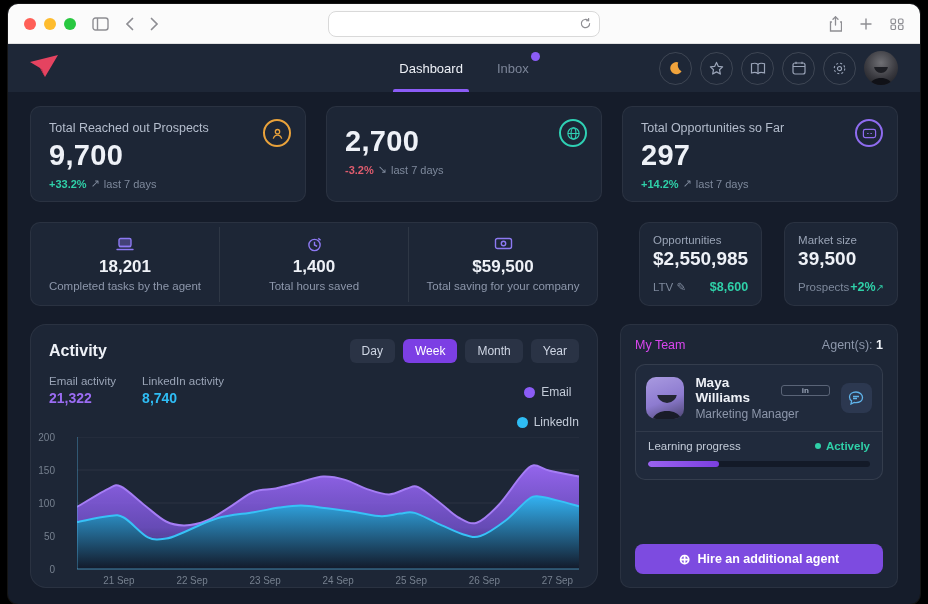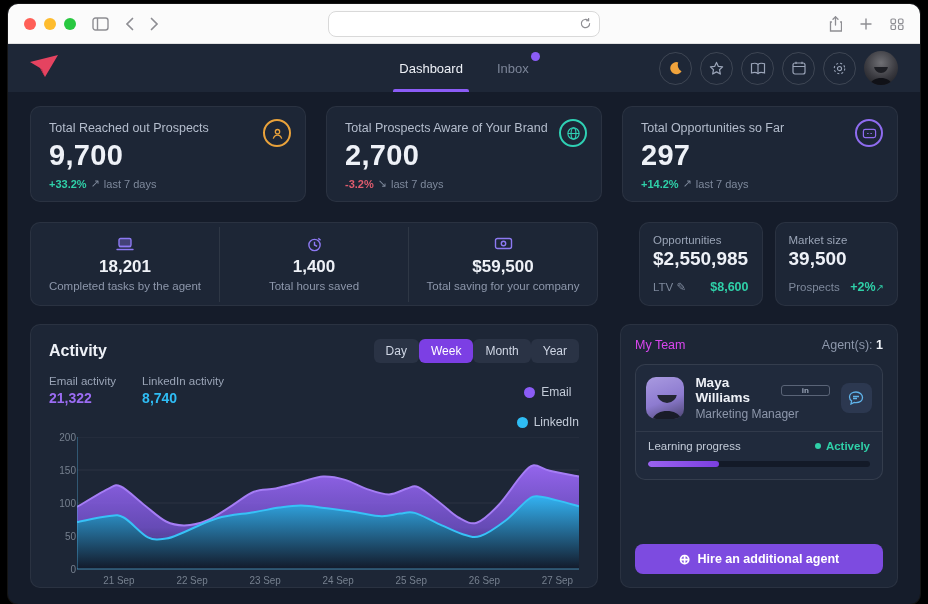--- a/index.html
+++ b/index.html
@@ -54,45 +54,45 @@
   .stat-ic { position:absolute; top:12px; right:14px; width:28px; height:28px; border-radius:50%;
              border:2px solid; display:flex; align-items:center; justify-content:center; }
 
   .row2 { display:flex; gap:22px; margin-top:20px; }
   .metrics-card { flex:0 0 568px; height:84px; display:flex; align-items:center; }
   .metric { flex:1; text-align:center; padding:10px 6px; }
   .metric + .metric { border-left:1px solid rgba(255,255,255,.08); }
   .metric-ic { color:#8d79f2; height:17px; display:flex; justify-content:center; }
   .metric-value { font-size:17px; font-weight:700; color:#eef1f7; margin-top:3px; }
   .metric-label { font-size:11.5px; color:#8d97ab; margin-top:3px; }
-  .side-metrics { flex:1; display:flex; gap:12px;padding-left:19px; }
+  .side-metrics { flex:1; display:flex; gap:22px;padding-left:19px; }
   .side-card { flex:1; padding:11px 13px; display:flex; flex-direction:column; }
   .side-title { font-size:11.5px; color:#9aa4b6; }
   .side-value { font-size:19px; font-weight:700; color:#eef1f7; margin-top:2px; }
   .side-footer { margin-top:auto; display:flex; justify-content:space-between; align-items:center;
                  font-size:11.5px; color:#7e899c; }
   .side-footer b { font-size:12.5px; font-weight:700; }
 
   .row3 { display:flex; gap:22px; margin-top:18px; }
-  .activity-card { flex:0 0 568px; height:264px; padding:14px 18px 8px; }
+  .activity-card { flex:0 0 568px; height:264px; padding:14px 18px 8px;border-radius:16px; }
   .activity-head { display:flex; align-items:center; }
   .activity-title { font-size:16px; font-weight:700; color:#eef1f7; }
-  .ranges { margin-left:auto; display:flex; gap:0; }
+  .ranges { margin-left:auto; display:flex; gap:8px; }
   .range-btn { font-size:12px; color:#cfd6e4; background:#2a3345; border:none; border-radius:6px;
                padding:5px 12px; cursor:pointer; font-family:inherit; }
   .range-btn.active { background:#7c3fe4; color:#fff; }
   .activity-stats { display:flex; gap:26px; margin-top:12px; align-items:flex-start; }
   .astat-label { font-size:11.5px; color:#9aa4b6; }
   .astat-value { font-size:14px; font-weight:700; margin-top:3px; }
   .legend { margin-left:auto; display:flex; gap:16px; align-items:center; margin-top:10px;flex-direction:column; }
   .legend-item { display:flex; gap:6px; align-items:center; font-size:12px; color:#c3cbd8; }
   .legend-dot { width:11px; height:11px; border-radius:50%; }
   .chart-zone { display:flex; margin-top:8px; }
   .y-axis { width:28px; position:relative; height:132px; flex:none; }
-  .y-axis span { position:absolute; right:1px; font-size:10px; color:#76808f; }
+  .y-axis span { position:absolute; right:22px; font-size:10px; color:#76808f; }
   .chart-svg-wrap { flex:1; }
   .chart-svg-wrap svg { display:block; width:100%; height:152px; }
 
   .team-card { flex:1; padding:13px 14px; display:flex; flex-direction:column; }
   .team-head { display:flex; justify-content:space-between; align-items:center; font-size:12.5px; }
   .team-title { color:#d946ef; }
   .agents { color:#8d97ab; }
   .agents b { color:#eef1f7; font-weight:700; }
   .member-card { margin-top:12px; border:1px solid rgba(255,255,255,.09); border-radius:10px;
                  background:#202a3c; overflow:hidden; }
@@ -257,21 +257,20 @@
           <span>last 7 days</span>
         </div>
         <div class="stat-ic" style="color: rgb(233, 162, 59); border-color: rgb(233, 162, 59);">
           <svg width="15" height="15" viewBox="0 0 16 16" fill="none" stroke="currentColor" stroke-width="1.4">
               <circle cx="8" cy="6" r="2.3"></circle>
               <path d="M3.5 13.5c.8-2.6 2.5-3.8 4.5-3.8s3.7 1.2 4.5 3.8"></path>
             </svg>
         </div>
       </div>
       <div class="card stat-card">
-        <div class="stat-title">Total Prospects Aware of Your Brand</div>
         <div class="stat-value">2,700</div>
         <div class="stat-delta">
           <b style="color: rgb(224, 92, 110);">-3.2%</b>
           <span>↘</span>
           <span>last 7 days</span>
         </div>
         <div class="stat-ic" style="color: rgb(47, 208, 180); border-color: rgb(47, 208, 180);">
           <svg width="15" height="15" viewBox="0 0 16 16" fill="none" stroke="currentColor" stroke-width="1.2">
               <circle cx="8" cy="8" r="6"></circle>
               <ellipse cx="8" cy="8" rx="2.6" ry="6"></ellipse>

